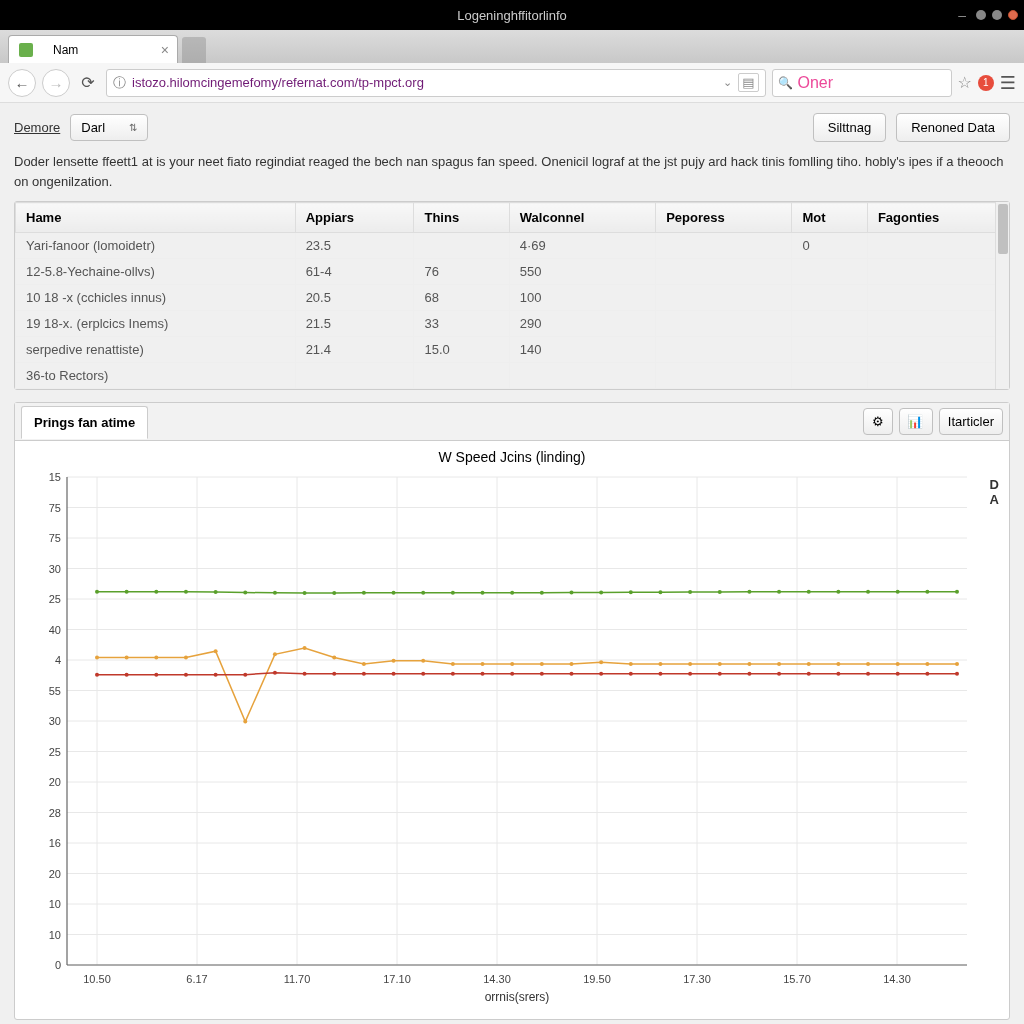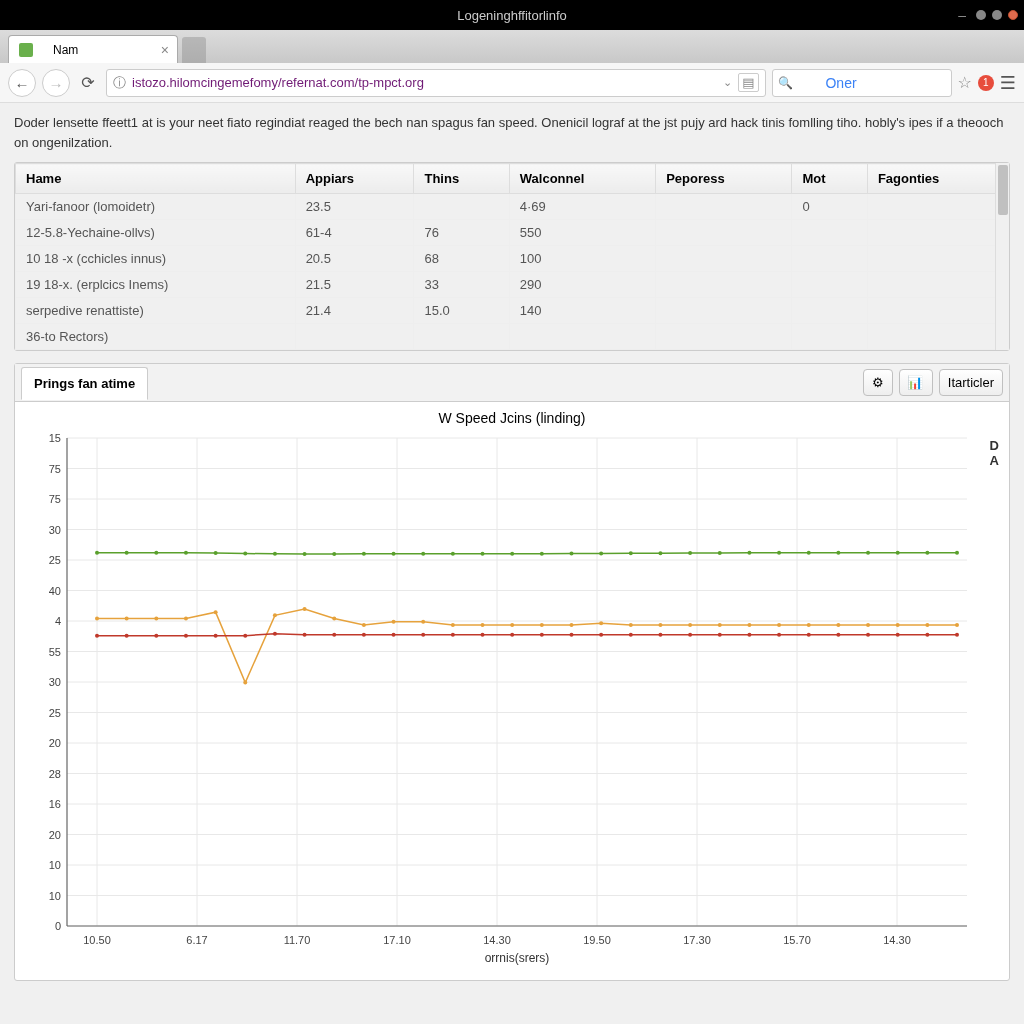--- a/index.html
+++ b/index.html
@@ -20,21 +20,21 @@
 .nav-btn { width: 28px; height: 28px; border-radius: 50%; border: 1px solid #ccc; background: #fff; display: flex; align-items: center; justify-content: center; color: #555; cursor: pointer; font-size: 15px; }
 .nav-btn.disabled { color: #bbb; }
 .reload-btn { width: 24px; height: 24px; display: flex; align-items: center; justify-content: center; color: #555; font-size: 16px; cursor: pointer; }
 .urlbar { flex: 1; display: flex; align-items: center; border: 1px solid #ccc; background: #fff; border-radius: 3px; height: 28px; padding: 0 6px; gap: 6px; }
 .url-icon { color: #888; font-size: 13px; }
 .url-text { flex: 1; color: #701a75; font-size: 13px; border: none; outline: none; }
 .url-dropdown { color: #888; font-size: 11px; }
 .url-bookmark { color: #888; font-size: 13px; border: 1px solid #ccc; padding: 1px 3px; border-radius: 2px; }
 .searchbar { width: 180px; display: flex; align-items: center; border: 1px solid #ccc; background: #fff; border-radius: 3px; height: 28px; padding: 0 6px; gap: 4px; }
 .search-icon { color: #888; font-size: 12px; }
-.search-text { color: #3b82f6; font-size: 14px; margin-left: 28px; }
+.search-text { color: #ec4899; font-size: 16px; }
 .star-btn { color: #888; font-size: 16px; cursor: pointer; }
 .badge { width: 16px; height: 16px; background: #e74c3c; border-radius: 50%; color: #fff; font-size: 10px; display: flex; align-items: center; justify-content: center; }
 .menu-btn { color: #555; font-size: 18px; cursor: pointer; }
 .content { padding: 10px 14px; }
 .top-controls { display: flex; align-items: center; gap: 10px; margin-bottom: 10px; }
 .link { color: #333; text-decoration: underline; font-size: 13px; cursor: pointer; }
 .select-box { border: 1px solid #c0c0c0; background: linear-gradient(#fff,#eee); border-radius: 4px; padding: 5px 10px; font-size: 13px; display: flex; align-items: center; gap: 24px; cursor: pointer; }
 .select-arrow { font-size: 10px; color: #666; }
 .spacer { flex: 1; }
 .btn { border: 1px solid #c0c0c0; background: linear-gradient(#fff,#eee); border-radius: 4px; padding: 6px 14px; font-size: 13px; cursor: pointer; }
@@ -100,20 +100,30 @@
   <div class="searchbar">
     <span class="search-icon">🔍</span>
     <span class="search-text">Oner</span>
   </div>
   <span class="star-btn">☆</span>
   <span class="badge">1</span>
   <span class="menu-btn">☰</span>
 </div>
 
 <div class="content">
+  <div class="top-controls">
+    <span class="link">Demore</span>
+    <div class="select-box">
+      <span>Darl</span>
+      <span class="select-arrow">⇅</span>
+    </div>
+    <div class="spacer"></div>
+    <button class="btn">Silttnag</button>
+    <button class="btn">Renoned Data</button>
+  </div>
 
   <p class="desc">Doder lensette ffeett1 at is your neet fiato regindiat reaged the bech nan spagus fan speed. Onenicil lograf at the jst pujy ard hack tinis fomlling tiho. hobly's ipes if a theooch on ongenilzation.</p>
 
   <div class="table-wrap">
     <table class="data-table">
       <thead>
           <tr id="thead-row">
             <th>Hame</th>
             <th>Appiars</th>
             <th>Thins</th>

